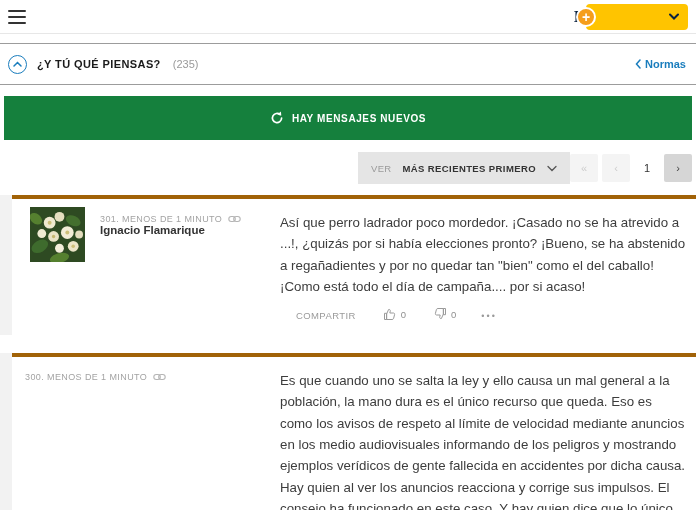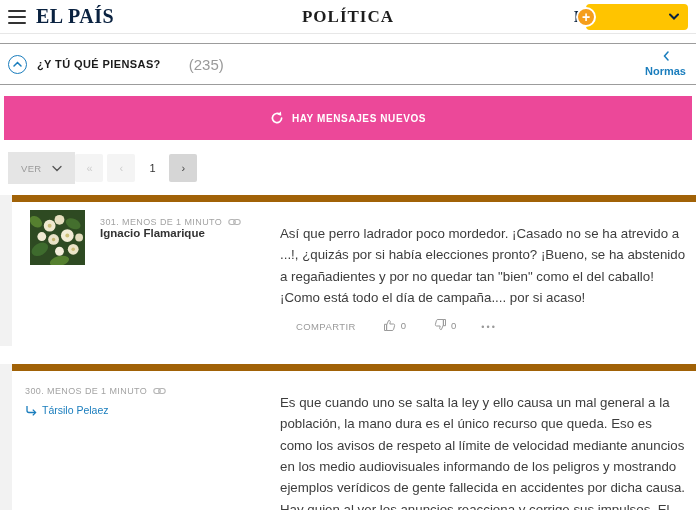--- a/index.html
+++ b/index.html
@@ -30,82 +30,80 @@
 
   
   .comments-bar { margin-top:9px; height:42px; display:flex; align-items:center;
     justify-content:space-between; padding:0 10px 0 8px;
     border-top:1px solid #9c9c9c; border-bottom:1px solid #9c9c9c; }
   .cb-left { display:flex; align-items:center; gap:10px; }
   .collapse-circle { width:19px; height:19px; border-radius:50%;
     border:1.5px solid #1a7dbd; display:flex; align-items:center; justify-content:center;
     cursor:pointer; }
   .cb-title { font-size:11px; font-weight:bold; letter-spacing:.4px; color:#1b1b1b; }
-  .cb-count { font-size:15px; color:#9a9a9a; margin-left:18px; }
+  .cb-count { font-size:11px; color:#9a9a9a; margin-left:2px; }
   .normas { display:flex; align-items:center; gap:4px; color:#1a7dbd;
-    font-size:11px; font-weight:bold; text-decoration:none; cursor:pointer;flex-direction:column; }
-
-  
-  .banner { margin:11px 4px 0 4px; height:44px; background:#ec4899;
+    font-size:11px; font-weight:bold; text-decoration:none; cursor:pointer; }
+
+  
+  .banner { margin:11px 4px 0 4px; height:44px; background:#15803d;
     display:flex; align-items:center; justify-content:center; gap:8px; cursor:pointer; }
   .banner-label { color:#fff; font-size:10px; font-weight:bold; letter-spacing:.6px; }
 
   
   .toolbar-row { margin-top:12px; padding:0 4px 0 8px; display:flex;
-    align-items:center; justify-content:flex-start; }
+    align-items:center; justify-content:flex-end; }
   .sort-box { height:32px; background:#e5e5e5; display:inline-flex; align-items:center;
     gap:11px; padding:0 13px; cursor:pointer; }
   .ver-label { font-size:9.5px; color:#9b9b9b; letter-spacing:.3px; }
   .sort-label { font-size:9.5px; color:#333; font-weight:bold; letter-spacing:.4px; }
   .pagination { display:flex; align-items:center; gap:4px; }
   .pg-btn { width:28px; height:28px; border:none; border-radius:2px; font-size:11px;
     display:flex; align-items:center; justify-content:center; }
   .pg-disabled { background:#f4f4f4; color:#cdcdcd; }
   .pg-next { background:#d6d6d6; color:#444; cursor:pointer; }
   .pg-page { width:26px; text-align:center; font-size:11px; color:#333; }
 
   
   .cards { margin-top:11px; }
   .card-row { display:flex; }
   .card-row + .card-row { margin-top:18px; }
   .gutter { width:12px; background:#f2f2f2; }
-  .card { flex:1; background:#fff; border-top:7px solid #a16207; display:flex;
+  .card { flex:1; background:#fff; border-top:4px solid #a16207; display:flex;
     padding-top:8px; padding-bottom:14px; }
   .c-left { width:268px; flex:none; display:flex; gap:15px; }
   .c-left.pad-a { padding-left:18px; }
   .c-left.pad-b { padding-left:13px; padding-top:5px; }
   .avatar { width:55px; height:55px; flex:none; }
   .meta-stack { padding-top:7px; }
   .meta-line { display:flex; align-items:center; gap:6px; }
   .meta-text { font-size:9px; color:#a3a3a3; letter-spacing:.4px; }
   .author { font-size:11.5px; font-weight:bold; color:#333; margin-top:0; }
   .reply-line { display:flex; align-items:center; gap:5px; margin-top:8px;
     color:#1a7dbd; font-size:10.5px; cursor:pointer; }
-  .c-right { flex:1; padding-right:10px; padding-top:5px;margin-top:8px; }
+  .c-right { flex:1; padding-right:10px; padding-top:5px; }
   .c-body { font-size:13.3px; line-height:21.3px; color:#3d3d3d; }
   .actions { display:flex; align-items:flex-end; gap:9px; margin-top:10px;
     padding-left:16px; color:#9a9a9a; }
   .share-label { font-size:9.5px; letter-spacing:.4px; cursor:pointer; }
   .vote { display:flex; align-items:center; gap:4px; margin-left:18px; cursor:pointer; }
   .vote-count { font-size:9.5px; color:#8f8f8f; }
   .more-dots { margin-left:16px; font-size:9px; letter-spacing:2px; cursor:pointer; }
 </style>
 </head>
 <body>
 
 <header class="topbar">
   <div class="tb-left">
     <div class="menu-btn">
       <span></span>
         <span></span>
         <span></span>
     </div>
-    <div class="brand">EL PAÍS</div>
-  </div>
-  <div class="section-title">POLÍTICA</div>
+  </div>
   <div class="tb-right">
     <span class="e-serif">E</span>
     <span class="plus-circle">+</span>
     <div class="user-pill">
       <svg width="10" height="7" viewBox="0 0 10 7">
           <polyline points="1,1.5 5,5.5 9,1.5" fill="none" stroke="#0a2240" stroke-width="2" stroke-linecap="round"></polyline>
         </svg>
     </div>
   </div>
 </header>
@@ -132,20 +130,21 @@
   <svg width="14" height="14" viewBox="0 0 14 14">
     <path d="M11.6 7a4.6 4.6 0 1 1-1.5-3.4" fill="none" stroke="#fff" stroke-width="1.7" stroke-linecap="round"></path>
     <polygon points="10.9,0.5 11.3,4.6 7.4,3.4" fill="#fff"></polygon>
   </svg>
   <span class="banner-label">HAY MENSAJES NUEVOS</span>
 </div>
 
 <div class="toolbar-row">
   <div class="sort-box">
     <span class="ver-label">VER</span>
+    <span class="sort-label">MÁS RECIENTES PRIMERO</span>
     <svg width="10" height="7" viewBox="0 0 10 7">
         <polyline points="1,1.5 5,5.5 9,1.5" fill="none" stroke="#555" stroke-width="1.3" stroke-linecap="round"></polyline>
       </svg>
   </div>
   <div class="pagination">
     <button class="pg-btn pg-disabled">«</button>
     <button class="pg-btn pg-disabled">‹</button>
     <span class="pg-page">1</span>
     <button class="pg-btn pg-next">›</button>
   </div>
@@ -220,27 +219,20 @@
         <div class="meta-stack" style="padding-top:2px;">
           <div class="meta-line">
             <span class="meta-text">300. MENOS DE 1 MINUTO</span>
             <svg width="13" height="8" viewBox="0 0 13 8">
                 <g fill="none" stroke="#b5b5b5" stroke-width="1.1">
                   <rect x="0.8" y="1.5" width="6.5" height="5" rx="2.5"></rect>
                   <rect x="5.7" y="1.5" width="6.5" height="5" rx="2.5"></rect>
                 </g>
               </svg>
           </div>
-          <div class="reply-line">
-            <svg width="12" height="11" viewBox="0 0 12 11">
-                <path d="M2 1v4.5a2 2 0 0 0 2 2h6" fill="none" stroke="#1a7dbd" stroke-width="1.3"></path>
-                <polyline points="7.8,4.6 10.6,7.5 7.8,10.4" fill="none" stroke="#1a7dbd" stroke-width="1.3"></polyline>
-              </svg>
-            <span>Társilo Pelaez</span>
-          </div>
         </div>
       </div>
       <div class="c-right">
         <div class="c-body">Es que cuando uno se salta la ley y ello causa un mal general a la población, la mano dura es el único recurso que queda. Eso es como los avisos de respeto al límite de velocidad mediante anuncios en los medio audiovisuales informando de los peligros y mostrando ejemplos verídicos de gente fallecida en accidentes por dicha causa. Hay quien al ver los anuncios reacciona y corrige sus impulsos. El consejo ha funcionado en este caso. Y hay quien dice que lo único que busca el gobierno con ello es limitar la libertad no la velocidad. Pues, a esos últimos multa de 500o dólares y en caso de causar daño a alguien recurrir al código penal. ¨O alguien ve otra solución?</div>
       </div>
     </div>
   </div>
 
 </div>
 

